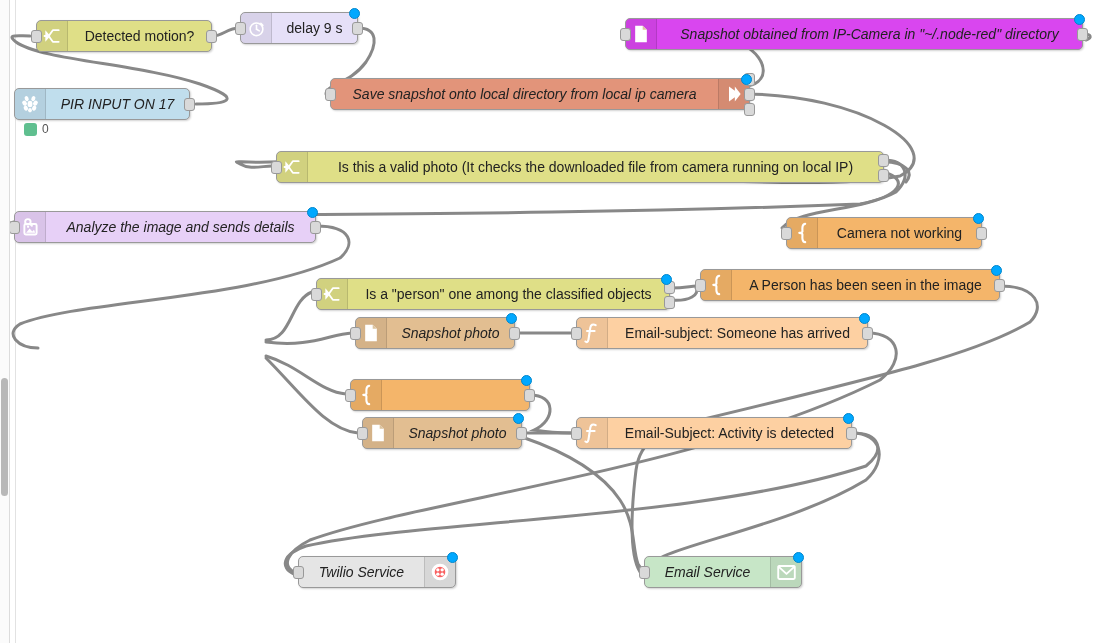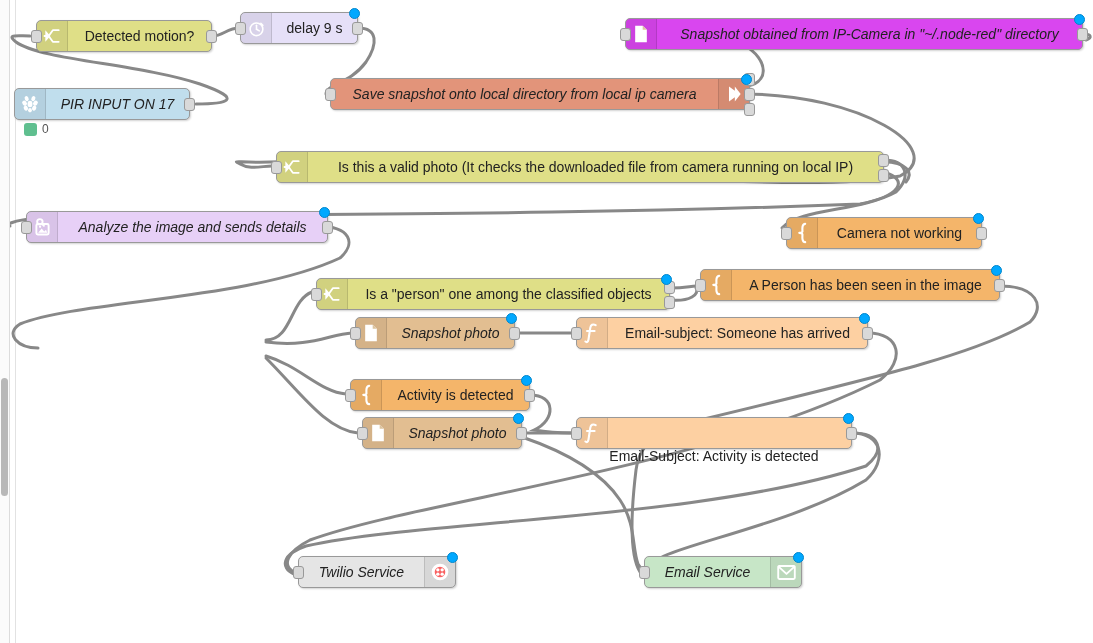--- a/index.html
+++ b/index.html
@@ -259,21 +259,21 @@
         <path stroke="#ffffff" fill="none" stroke-width="2.2" stroke-linecap="round" stroke-linejoin="round" d="M20 5 H13 L8 12 L13 19 H20"></path>
         <path stroke="#ffffff" fill="none" stroke-width="2.2" stroke-linecap="round" stroke-linejoin="round" d="M8 12 H3"></path>
         <path fill="#ffffff" d="M4 5 L4 19 L10 12 Z" stroke="none"></path>
       </svg>
         </div>
         <div class="label center">Is this a valid photo (It checks the downloaded file from camera running on local IP)</div>
         <div class="port in" style="top: 9px;"></div>
         <div class="port out" style="top: 1.5px;"></div>
         <div class="port out" style="top: 16.5px;"></div>
       </div>
-      <div class="node" style="left: 26px; top: 211px; width: 302px; background: rgb(231, 208, 247);">
+      <div class="node" style="left: 14px; top: 211px; width: 302px; background: rgb(231, 208, 247);">
         <div class="icon-cell left">
           <svg class="ic" width="21" height="21" viewBox="0 0 24 24">
         <rect x="5" y="8" width="14" height="12" rx="1.6" stroke="#ffffff" fill="none" stroke-width="2.2" stroke-linecap="round" stroke-linejoin="round"></rect>
         <path fill="#ffffff" stroke="none" d="M7 18 L11 13 L14 16.5 L16 14.5 L17.4 18 Z"></path>
         <circle cx="9.2" cy="11.2" r="1.3" fill="#ffffff" stroke="none"></circle>
         <circle cx="9" cy="5.5" r="3.1" stroke="#ffffff" fill="none" stroke-width="2.2" stroke-linecap="round" stroke-linejoin="round"></circle>
         <path stroke="#ffffff" fill="none" stroke-width="2.2" stroke-linecap="round" stroke-linejoin="round" d="M11.4 7.8 L13.6 10"></path>
       </svg>
         </div>
         <div class="label center italic">Analyze the image and sends details</div>
@@ -340,38 +340,37 @@
         <div class="port in" style="top: 9px;"></div>
         <div class="port out" style="top: 9px;"></div>
         <div class="dot-blue"></div>
       </div>
       <div class="node" style="left: 350px; top: 379px; width: 180px; background: rgb(244, 181, 106);">
         <div class="icon-cell left">
           <svg class="ic" width="18" height="22" viewBox="0 0 18 24">
         <path d="M12.5 2 C8.5 2 9.5 9 9.5 10.4 C9.5 11.4 8 11.6 6 11.9 C8 12.2 9.5 12.5 9.5 13.6 C9.5 15 8.5 22 12.5 22" stroke="#ffffff" fill="none" stroke-width="2.3" stroke-linecap="round" stroke-linejoin="round"></path>
       </svg>
         </div>
-        <div class="label center">Activity is detected</div>
         <div class="port in" style="top: 9px;"></div>
         <div class="port out" style="top: 9px;"></div>
         <div class="dot-blue"></div>
       </div>
       <div class="node" style="left: 362px; top: 417px; width: 160px; background: rgb(226, 190, 145);">
         <div class="icon-cell left">
           <svg class="ic" width="18" height="20" viewBox="0 0 20 24">
         <path fill="#ffffff" d="M3 2 H12 L17 7 V22 H3 Z"></path>
         <path fill="#dcc49f" d="M12 2 L17 7 H12 Z"></path>
       </svg>
         </div>
         <div class="label center italic">Snapshot photo</div>
         <div class="port in" style="top: 9px;"></div>
         <div class="port out" style="top: 9px;"></div>
         <div class="dot-blue"></div>
       </div>
-      <div class="node" style="left: 576px; top: 417px; width: 276px; background: rgb(253, 208, 162); flex-direction: column;">
+      <div class="node" style="left: 576px; top: 417px; width: 276px; background: rgb(253, 208, 162);">
         <div class="icon-cell left">
           <svg class="ic" width="18" height="22" viewBox="0 0 18 24">
         <path d="M13 3.5 C10 1.6 7.6 3.2 7.1 6.4 L5.2 19 C4.8 21.6 3.4 22.6 1.8 21.3" stroke="#ffffff" fill="none" stroke-width="2.3" stroke-linecap="round"></path>
         <path d="M3.6 9.8 H11.8" stroke="#ffffff" fill="none" stroke-width="2.3" stroke-linecap="round"></path>
       </svg>
         </div>
         <div class="label center">Email-Subject: Activity is detected</div>
         <div class="port in" style="top: 9px;"></div>
         <div class="port out" style="top: 9px;"></div>
         <div class="dot-blue"></div>

